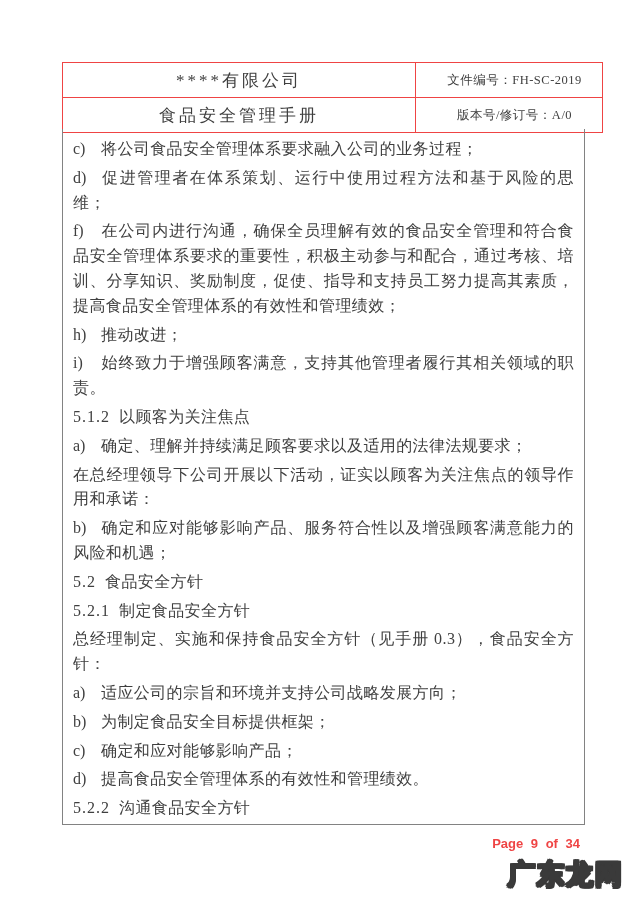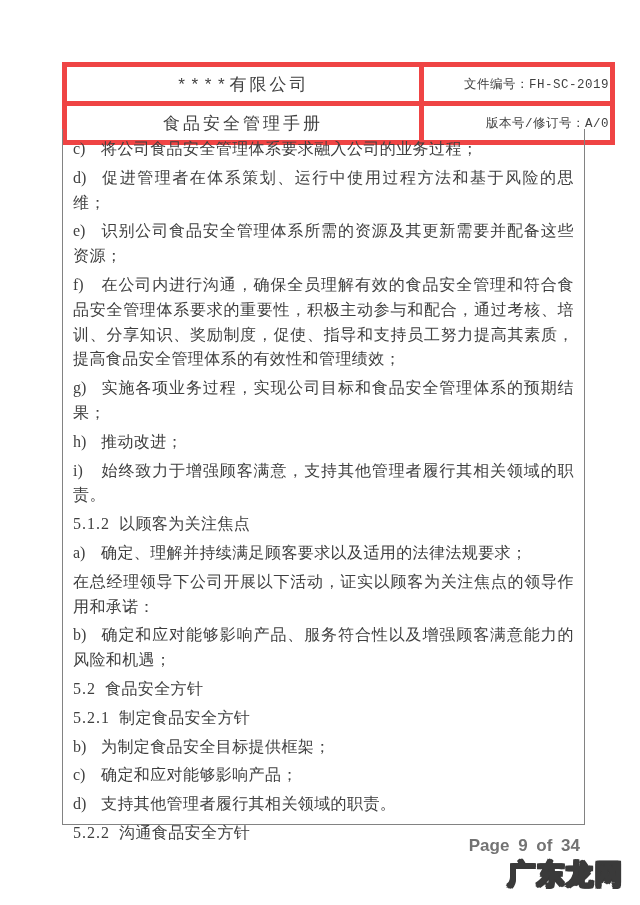--- a/index.html
+++ b/index.html
@@ -18,34 +18,33 @@
   }
   .doc-header {
     position: absolute;
     left: 62px;
     top: 62px;
     width: 523px;
     border-collapse: collapse;
     table-layout: fixed;
   }
   .doc-header td {
-    border: 5px solid #ef4444;
+    border: 1px solid #ef4444;
     height: 32px;
     vertical-align: middle;
-    font-family: Liberation Mono, monospace;
   }
   .cell-company, .cell-title {
     width: 350px;
     text-align: center;
     font-size: 17px;
     letter-spacing: 3px;
   }
   .cell-meta {
     width: 173px;
-    text-align: right;
+    text-align: center;
     padding-left: 12px;
     font-size: 12.5px;
     letter-spacing: 0.5px;
   }
   .doc-body {
     position: absolute;
     left: 62px;
     top: 129px;
     width: 523px;
     height: 696px;
@@ -70,22 +69,22 @@
   .para.heading .label {
     margin-right: 9px;
     letter-spacing: 1px;
   }
   .page-number {
     position: absolute;
     top: 836px;
     right: 60px;
     font-family: "Liberation Sans", "DejaVu Sans", sans-serif;
     font-weight: bold;
-    font-size: 17px;
-    color: #737373;
+    font-size: 13px;
+    color: #ef4444;
     word-spacing: 4px;
   }
   .watermark {
     position: absolute;
     top: 856px;
     right: 16px;
     font-family: "DejaVu Sans", "Liberation Sans", sans-serif;
     font-weight: bold;
     font-size: 27px;
     letter-spacing: 2px;
@@ -112,34 +111,34 @@
     <tr>
       <td class="cell-title">食品安全管理手册</td>
       <td class="cell-meta">版本号/修订号：A/0</td>
     </tr>
   </tbody>
     </table>
 
   <div class="doc-body" id="doc-body">
       <div class="para item"><span class="label">c)</span><span>将公司食品安全管理体系要求融入公司的业务过程；</span></div>
       <div class="para item"><span class="label">d)</span><span>促进管理者在体系策划、运行中使用过程方法和基于风险的思维；</span></div>
-      <div class="para item"><span class="label">e)</span><span>识别公司食品安全管理体系所需的资源及其更新需要并配备这些资源；</span></div>
       <div class="para item"><span class="label">f)</span><span>在公司内进行沟通，确保全员理解有效的食品安全管理和符合食品安全管理体系要求的重要性，积极主动参与和配合，通过考核、培训、分享知识、奖励制度，促使、指导和支持员工努力提高其素质，提高食品安全管理体系的有效性和管理绩效；</span></div>
-      <div class="para item"><span class="label">g)</span><span>实施各项业务过程，实现公司目标和食品安全管理体系的预期结果；</span></div>
       <div class="para item"><span class="label">h)</span><span>推动改进；</span></div>
       <div class="para item"><span class="label">i)</span><span>始终致力于增强顾客满意，支持其他管理者履行其相关领域的职责。</span></div>
       <div class="para heading"><span class="label">5.1.2</span><span>以顾客为关注焦点</span></div>
       <div class="para item"><span class="label">a)</span><span>确定、理解并持续满足顾客要求以及适用的法律法规要求；</span></div>
       <div class="para plain"><span>在总经理领导下公司开展以下活动，证实以顾客为关注焦点的领导作用和承诺：</span></div>
       <div class="para item"><span class="label">b)</span><span>确定和应对能够影响产品、服务符合性以及增强顾客满意能力的风险和机遇；</span></div>
       <div class="para heading"><span class="label">5.2</span><span>食品安全方针</span></div>
       <div class="para heading"><span class="label">5.2.1</span><span>制定食品安全方针</span></div>
+      <div class="para plain"><span>总经理制定、实施和保持食品安全方针（见手册 0.3），食品安全方针：</span></div>
+      <div class="para item"><span class="label">a)</span><span>适应公司的宗旨和环境并支持公司战略发展方向；</span></div>
       <div class="para item"><span class="label">b)</span><span>为制定食品安全目标提供框架；</span></div>
       <div class="para item"><span class="label">c)</span><span>确定和应对能够影响产品；</span></div>
-      <div class="para item"><span class="label">d)</span><span>支持其他管理者履行其相关领域的职责。</span></div>
+      <div class="para item"><span class="label">d)</span><span>提高食品安全管理体系的有效性和管理绩效。</span></div>
       <div class="para heading"><span class="label">5.2.2</span><span>沟通食品安全方针</span></div>
     </div>
 
   <div class="page-number">Page 9 of 34</div>
 
   <div class="watermark">广东龙网</div>
 
 </div>
 
 </body></html>

